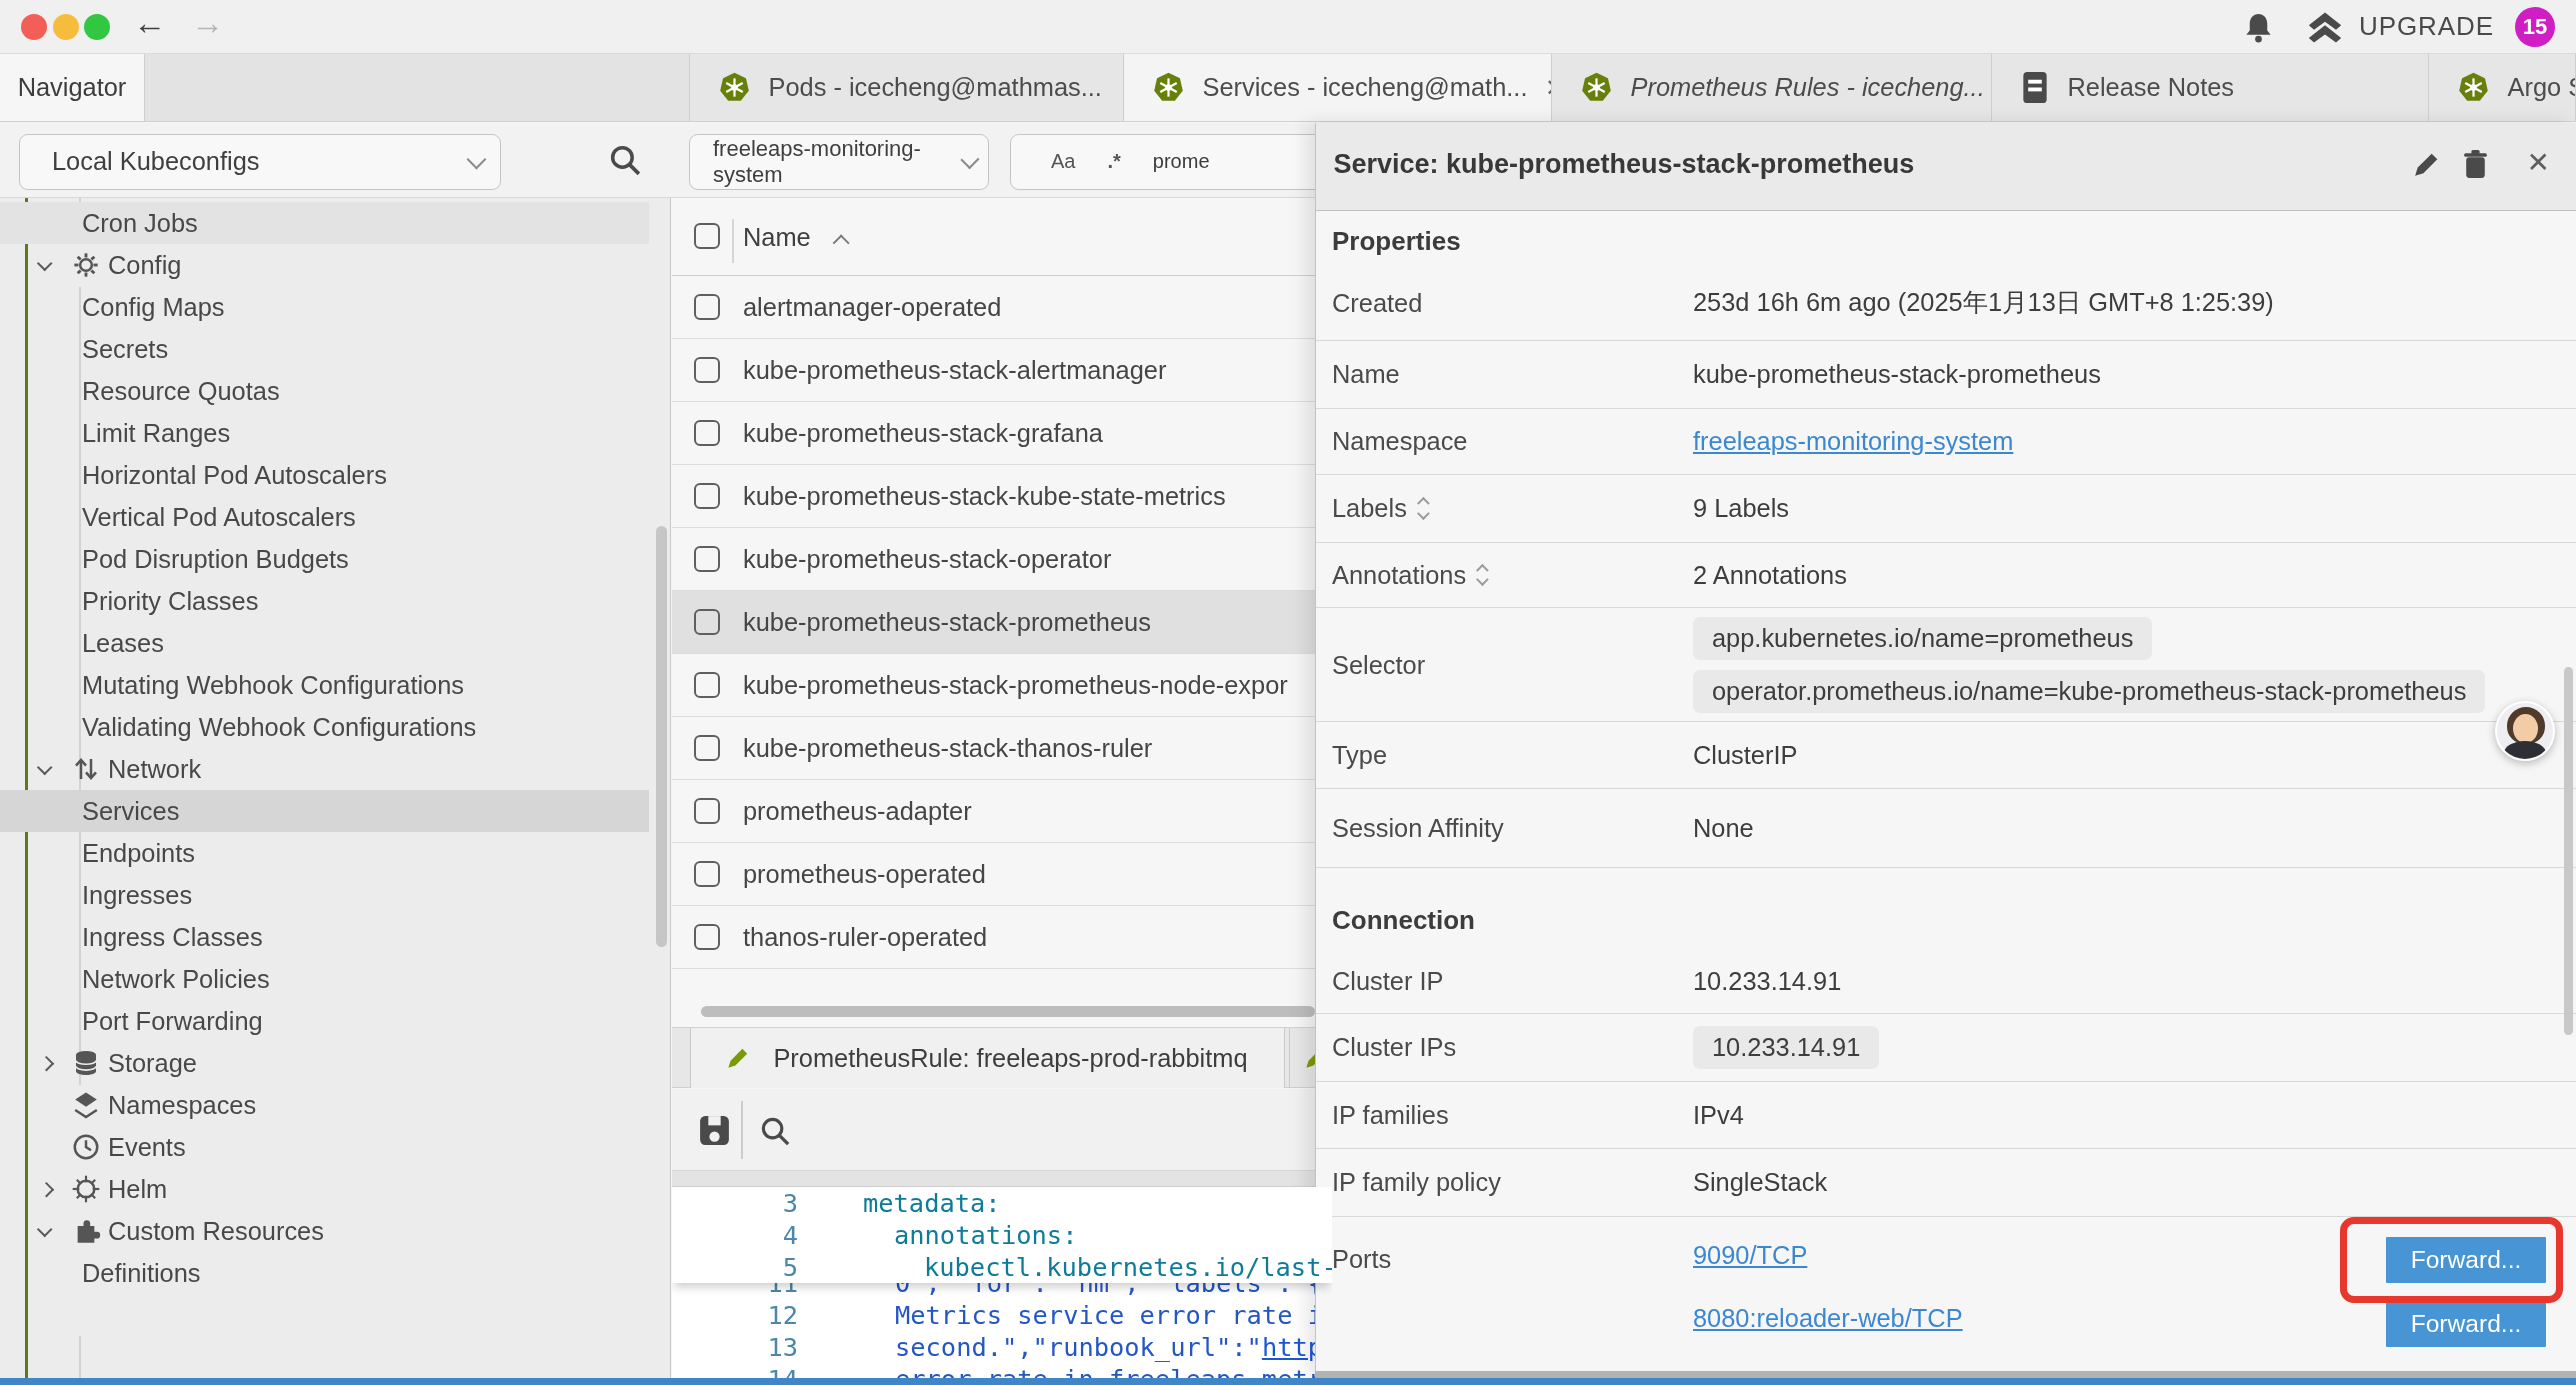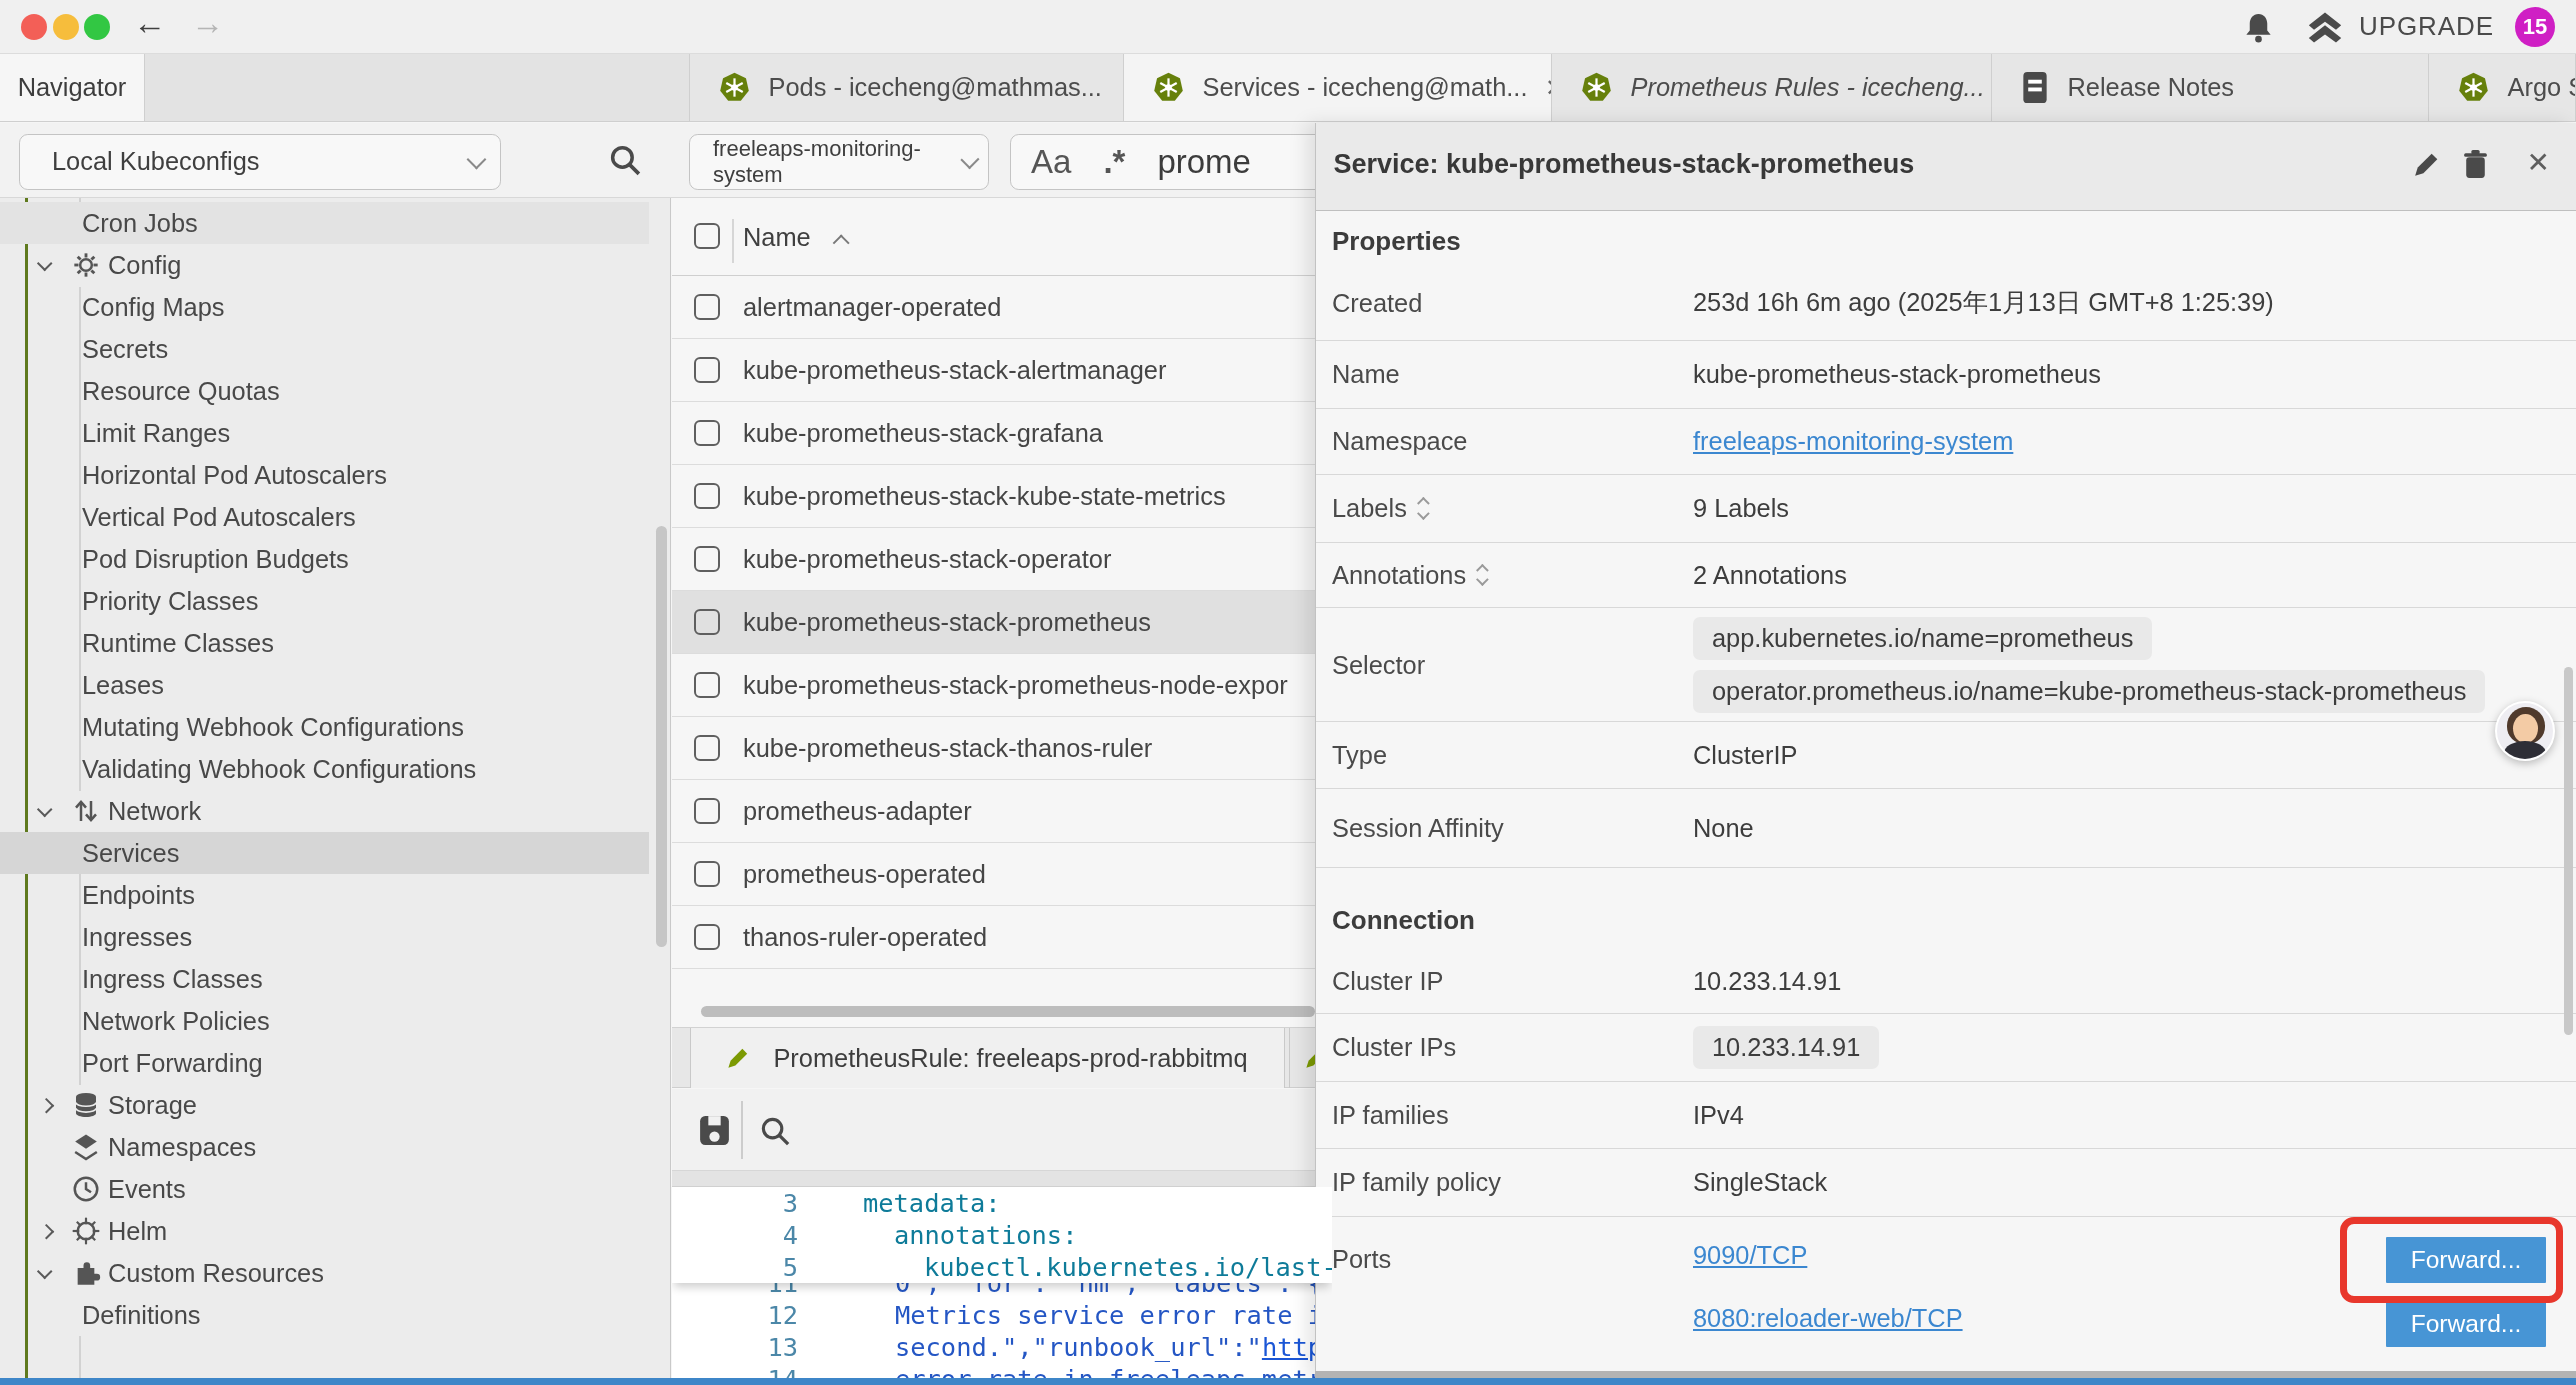--- a/index.html
+++ b/index.html
@@ -29,21 +29,21 @@
 
   
   .toolrow { left:0; top:123px; width:2576px; height:75px; background:#f2f2f2; border-bottom:1.8px solid #d8d8d8; }
   .selbox { position:absolute; top:10.5px; height:56px; border:1.8px solid #c4c4c4; border-radius:8.8px; background:#f8f8f8; display:flex; align-items:center; color:#3f3f3f; }
   .kubesel { left:19px; width:482px; font-size:25.4px; }
   .kubesel .txt { padding-left:32px; }
   .nssel { left:689px; width:300px; font-size:22px; }
   .nssel .txt { padding-left:23px; }
   .chevd { margin-left:auto; margin-right:19px; width:14px; height:14px; border-right:2.6px solid #8a8a8a; border-bottom:2.6px solid #8a8a8a; transform:rotate(45deg) translateY(-3.5px); }
   .sb-search { position:absolute; left:607px; top:19px; }
-  .findbox { left:1010px; width:323px; font-size:33px; gap:32px; padding-left:20px; }
+  .findbox { left:1010px; width:323px; font-size:20px; gap:32px; padding-left:40px; }
   .regex { color:#555; font-weight:bold; }
   .findval { color:#3c3c3c; }
 
   
   .sidebar { left:0; top:198px; width:671px; height:1187px; background:#ececec; border-right:1.8px solid #c9c9c9; overflow:hidden; }
   .oliveline { position:absolute; left:25.4px; top:0; width:2.6px; height:100%; background:#5f7a1e; }
   .guide { position:absolute; left:79px; width:1.8px; background:#d2d2d2; }
   .tree { position:absolute; left:0; top:4.4px; right:0; }
   .tree-row { height:42px; display:flex; align-items:center; font-size:25.4px; color:#484848; white-space:nowrap; }
   .tree-row.group { padding-left:39px; }
@@ -325,24 +325,20 @@
       <div class="tree-row child no-chev">
 
         <span class="tree-label">Pod Disruption Budgets</span>
       </div>
 
       <div class="tree-row child no-chev">
 
         <span class="tree-label">Priority Classes</span>
       </div>
 
-      <div class="tree-row child no-chev">
-
-        <span class="tree-label">Runtime Classes</span>
-      </div>
 
       <div class="tree-row child no-chev">
 
         <span class="tree-label">Leases</span>
       </div>
 
       <div class="tree-row child no-chev">
 
         <span class="tree-label">Mutating Webhook Configurations</span>
       </div>

